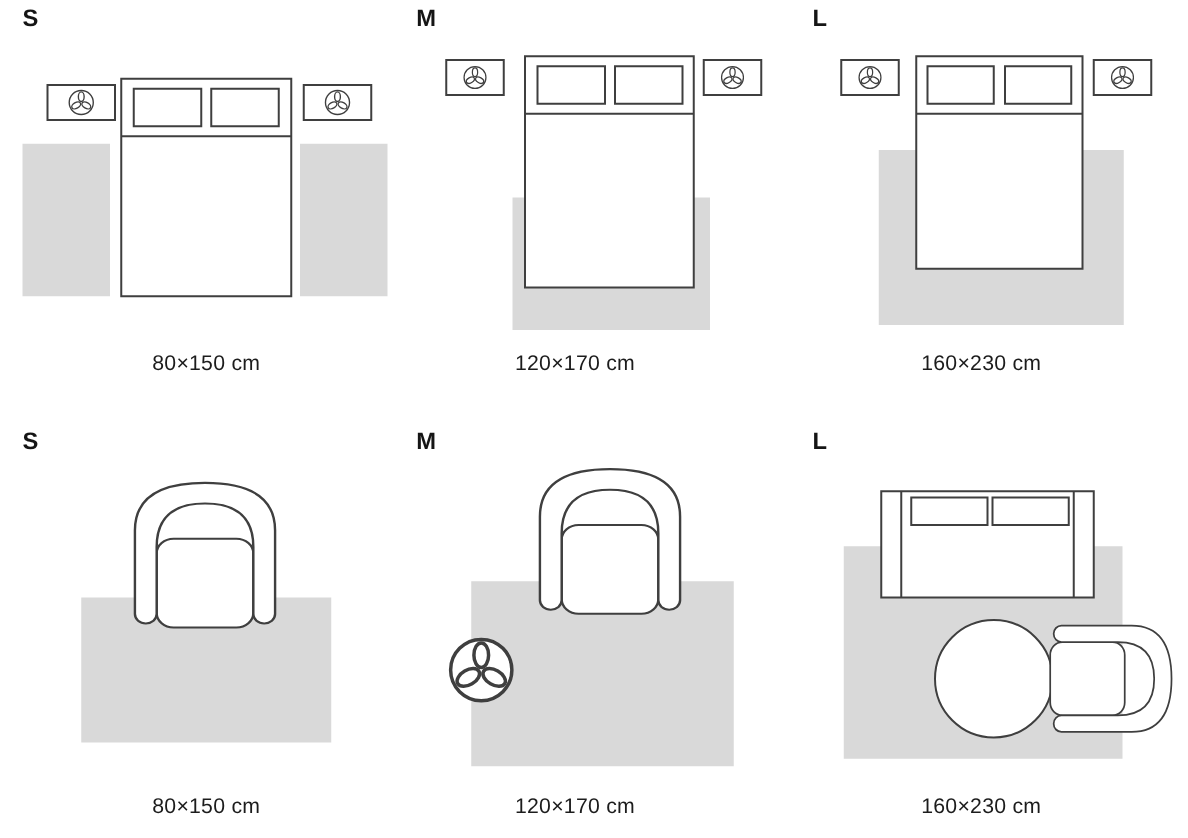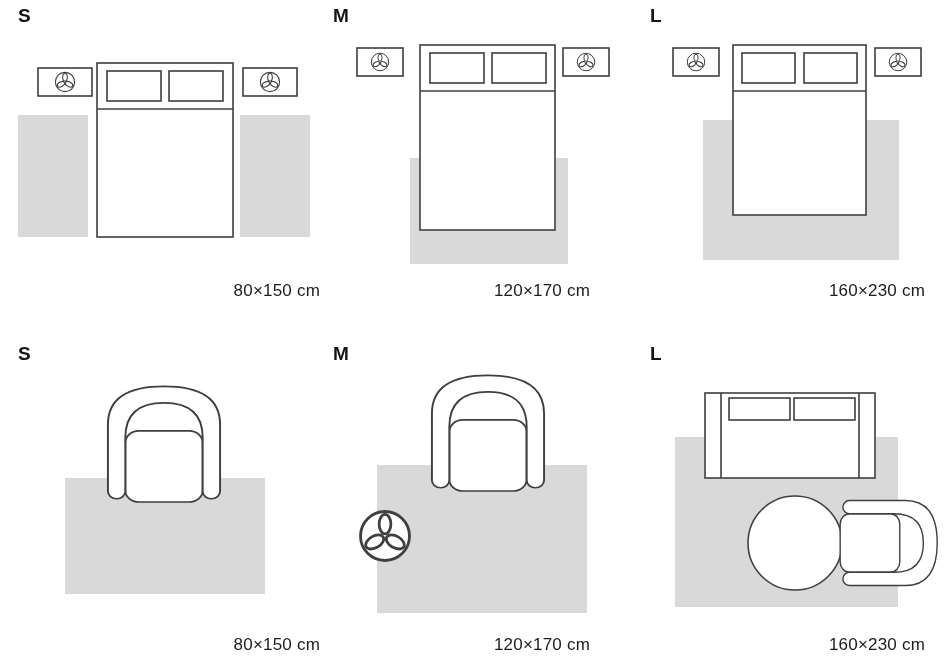--- a/index.html
+++ b/index.html
@@ -1,21 +1,21 @@
 <!DOCTYPE html>
 <html><head>
 <meta charset="utf-8">
 <style>
   * { margin:0; padding:0; box-sizing:border-box; }
   html, body { background:#ffffff; }
   body { width:950px; height:670px; font-family:"Liberation Sans", sans-serif; }
   .sheet { position:relative; width:950px; height:670px; background:#ffffff; overflow:hidden; }
   .panel { position:absolute; }
   .letter { position:absolute; font-size:19px; font-weight:700; color:#151515; }
-  .caption { position:absolute; font-size:17px; font-weight:400; color:#1c1c1c; text-align:right; letter-spacing:0.2px; }
+  .caption { position:absolute; font-size:17px; font-weight:400; color:#1c1c1c; text-align:center; letter-spacing:0.2px; }
   svg.draw { position:absolute; display:block; }
 </style>
 </head>
 <body>
 
 <svg width="0" height="0" style="position:absolute" aria-hidden="true">
   <defs>
     <symbol id="plant" viewBox="0 0 40 40" preserveAspectRatio="none">
       <circle cx="20" cy="20" r="17.5" fill="#ffffff" stroke="#3f3f3f" stroke-width="2"></circle>
       <g fill="#ffffff" stroke="#3f3f3f" stroke-width="2">

